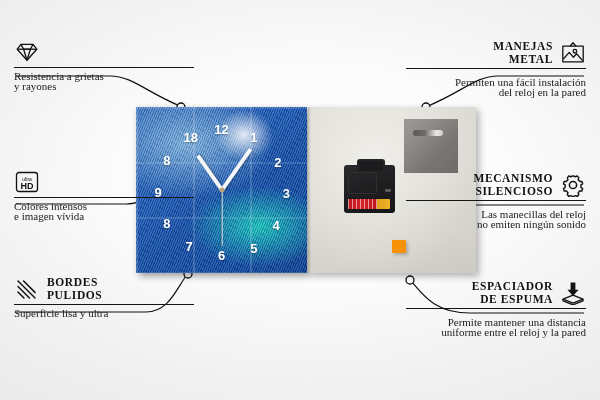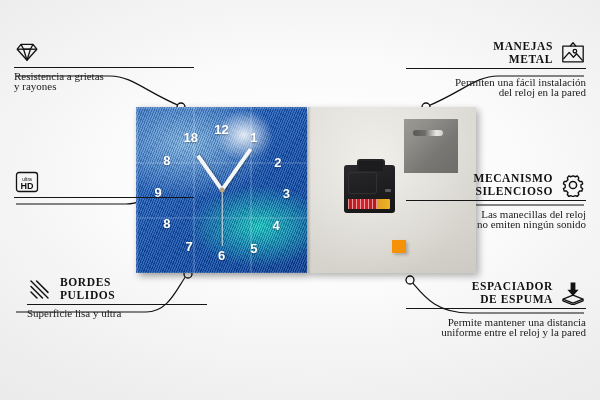--- a/index.html
+++ b/index.html
@@ -38,21 +38,21 @@
     font-size:11px;line-height:10.4px;color:#1b1b1b;
     white-space:pre-line;
   }
   .feat.right .desc{text-align:right;margin-top:8px;}
   .ico{width:26px;height:24px;flex:0 0 26px;display:block;}
   .ico svg{display:block;width:26px;height:24px;}
 
   
   #f-vidrio   {left:14px; top:40px;}
   #f-impresion{left:14px; top:170px;}
-  #f-bordes   {left:14px; top:276px;margin-left:13px;}
+  #f-bordes   {left:14px; top:276px;}
   #f-manejas  {left:406px;top:40px;  width:180px;}
   #f-mecanismo{left:406px;top:172px; width:180px;}
   #f-espuma   {left:406px;top:280px; width:180px;}
 
   
   #product{position:absolute;left:136px;top:107px;width:340px;height:166px;}
 
   
   #clock{
     position:absolute;left:0;top:0;width:171px;height:166px;
@@ -224,20 +224,22 @@
     <div class="head">
       <span class="ico">
         <svg viewBox="0 0 26 24">
           <rect x="2.5" y="2.5" width="21" height="19" rx="2.5" fill="none" stroke="#121212" stroke-width="1.3"></rect>
           <text x="13" y="10.5" text-anchor="middle" font-family="Liberation Sans, sans-serif" font-size="5" fill="#121212">ultra</text>
           <text x="13" y="18.6" text-anchor="middle" font-family="Liberation Sans, sans-serif" font-size="9" font-weight="bold" fill="#121212">HD</text>
         </svg>
       </span>
     </div>
     <div class="rule"></div>
+    <div class="desc">Colores intensos
+e imagen vívida</div>
   </div>
 
   <div class="feat left" id="f-bordes">
     <div class="head">
       <span class="ico">
         <svg viewBox="0 0 26 24">
             <g stroke="#121212" stroke-width="1.5" stroke-linecap="round">
           <path d="M4 4 L21 21"></path>
               <path d="M4 9.5 L15.5 21"></path>
               <path d="M4 15 L10 21"></path>

